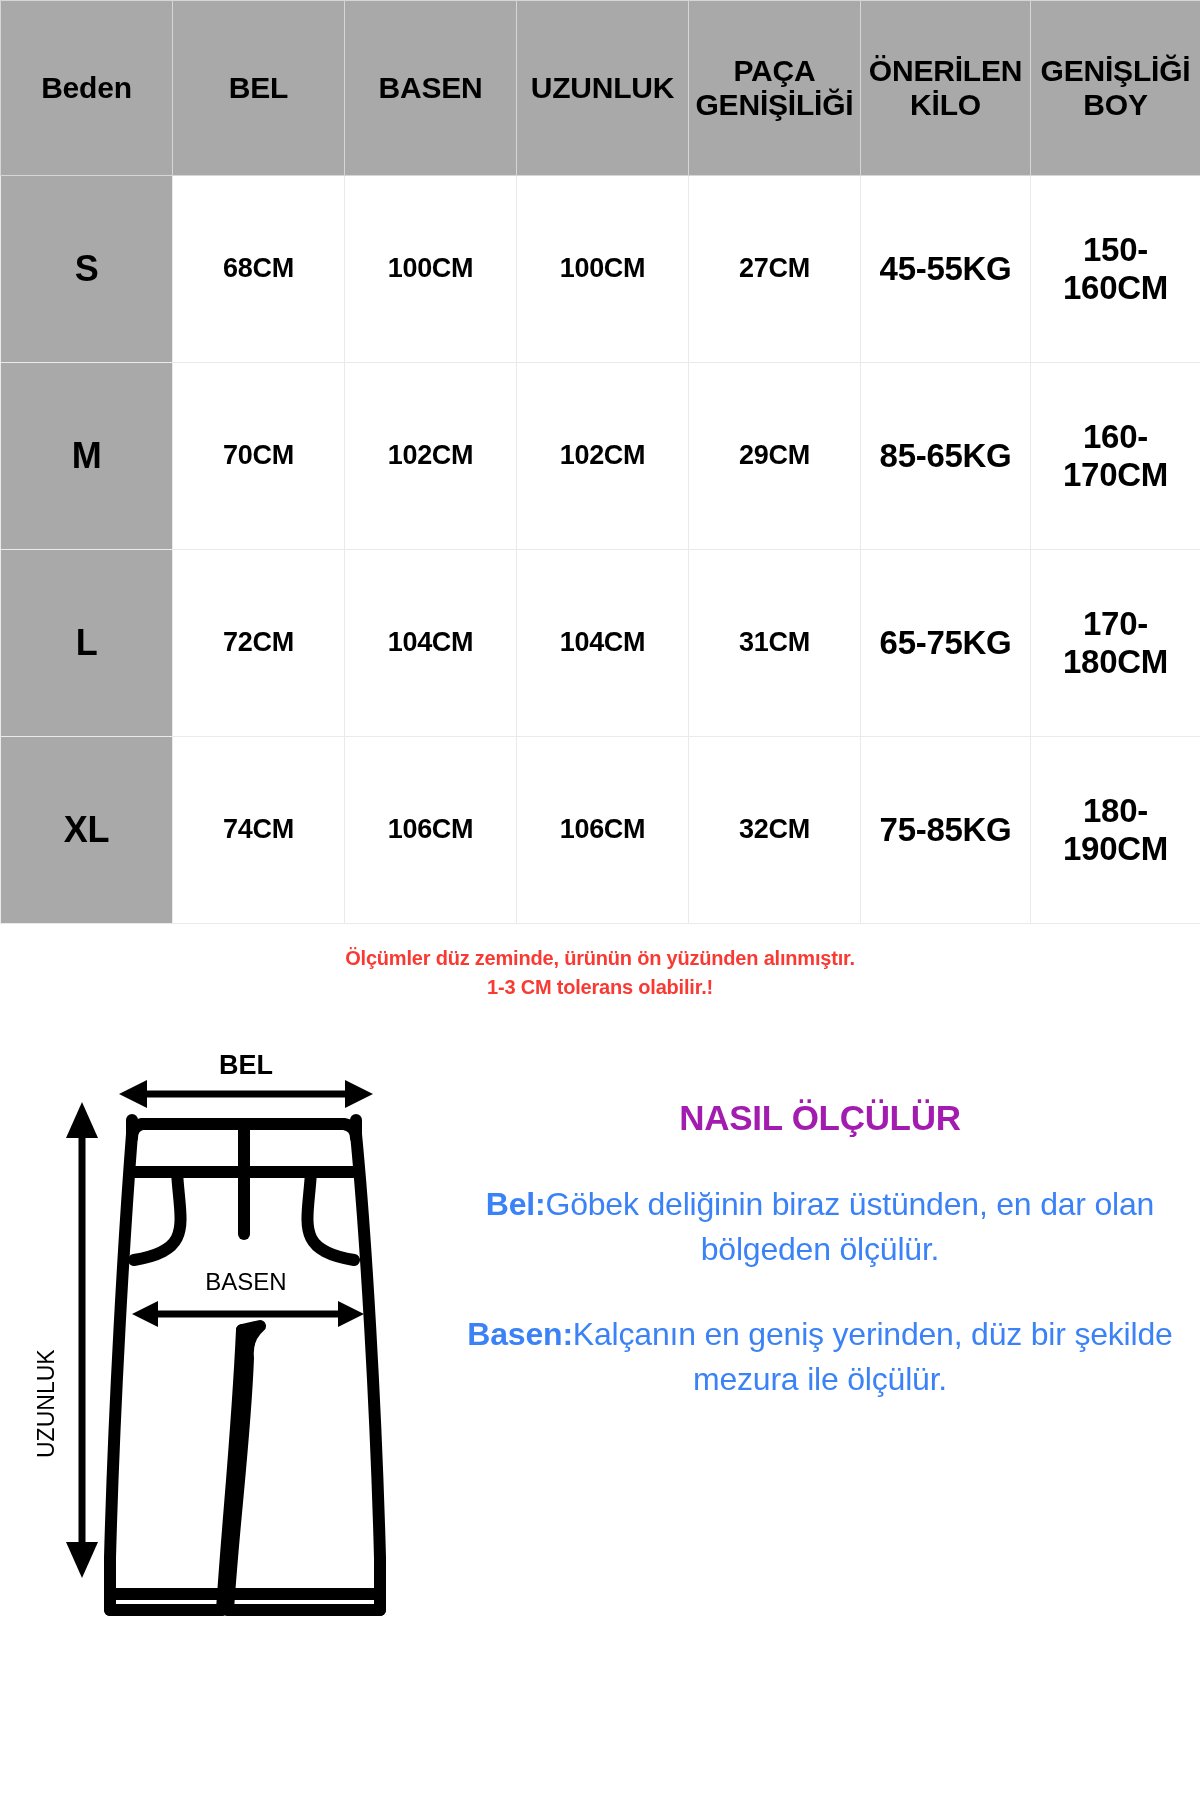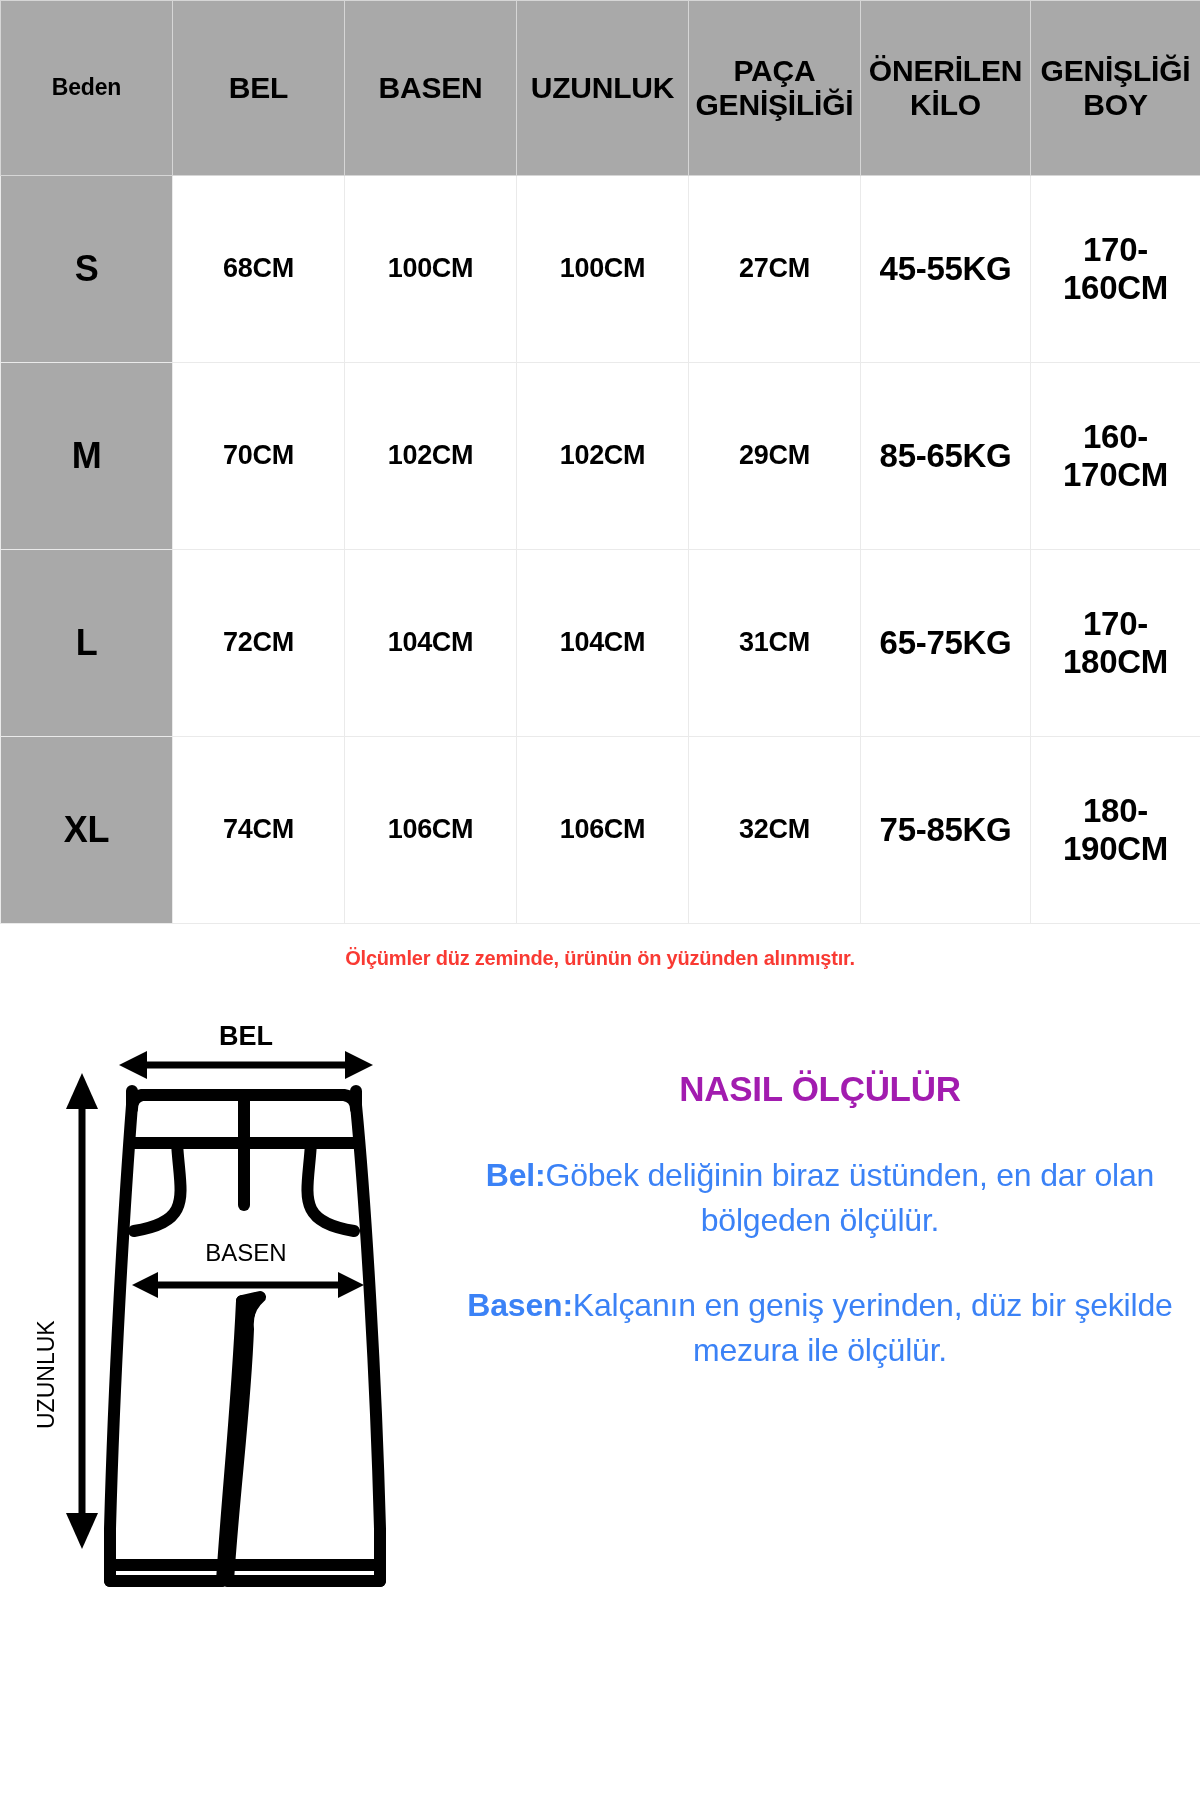--- a/index.html
+++ b/index.html
@@ -37,21 +37,21 @@
     font-size: 30px;
     font-weight: bold;
     text-align: center;
     vertical-align: middle;
     height: 175px;
     padding: 4px 6px;
     border: 1px solid #d6d6d6;
     line-height: 1.12;
     letter-spacing: -0.2px;
   }
-  .size-table th.th-beden { font-size: 23px; }
+  .size-table th.th-beden { font-size: 30px; }
   .size-table td {
     background: #ffffff;
     color: #000000;
     font-size: 27px;
     font-weight: bold;
     text-align: center;
     vertical-align: middle;
     height: 187px;
     border: 1px solid #eaeaea;
     line-height: 1.15;
@@ -138,21 +138,21 @@
       </tr>
     </thead>
     <tbody>
       <tr>
         <td class="cell-size">S</td>
         <td>68CM</td>
         <td>100CM</td>
         <td>100CM</td>
         <td>27CM</td>
         <td class="cell-wrap">45-55KG</td>
-        <td class="cell-wrap">170-160CM</td>
+        <td class="cell-wrap">150-160CM</td>
       </tr>
       <tr>
         <td class="cell-size">M</td>
         <td>70CM</td>
         <td>102CM</td>
         <td>102CM</td>
         <td>29CM</td>
         <td class="cell-wrap">85-65KG</td>
         <td class="cell-wrap">160-170CM</td>
       </tr>
@@ -172,20 +172,21 @@
         <td>106CM</td>
         <td>32CM</td>
         <td class="cell-wrap">75-85KG</td>
         <td class="cell-wrap">180-190CM</td>
       </tr>
     </tbody>
   </table>
 
   <div class="note">
     <div>Ölçümler düz zeminde, ürünün ön yüzünden alınmıştır.</div>
+    <div>1-3 CM tolerans olabilir.!</div>
   </div>
 
   <div class="lower">
 
     <div class="diagram-wrap">
       <svg width="430" height="600" viewBox="0 0 430 600">
 
         <text x="232" y="36" font-family="Liberation Sans, sans-serif" font-size="27" font-weight="bold" text-anchor="middle" fill="#000">BEL</text>
 
         <g fill="#000" stroke="#000">

